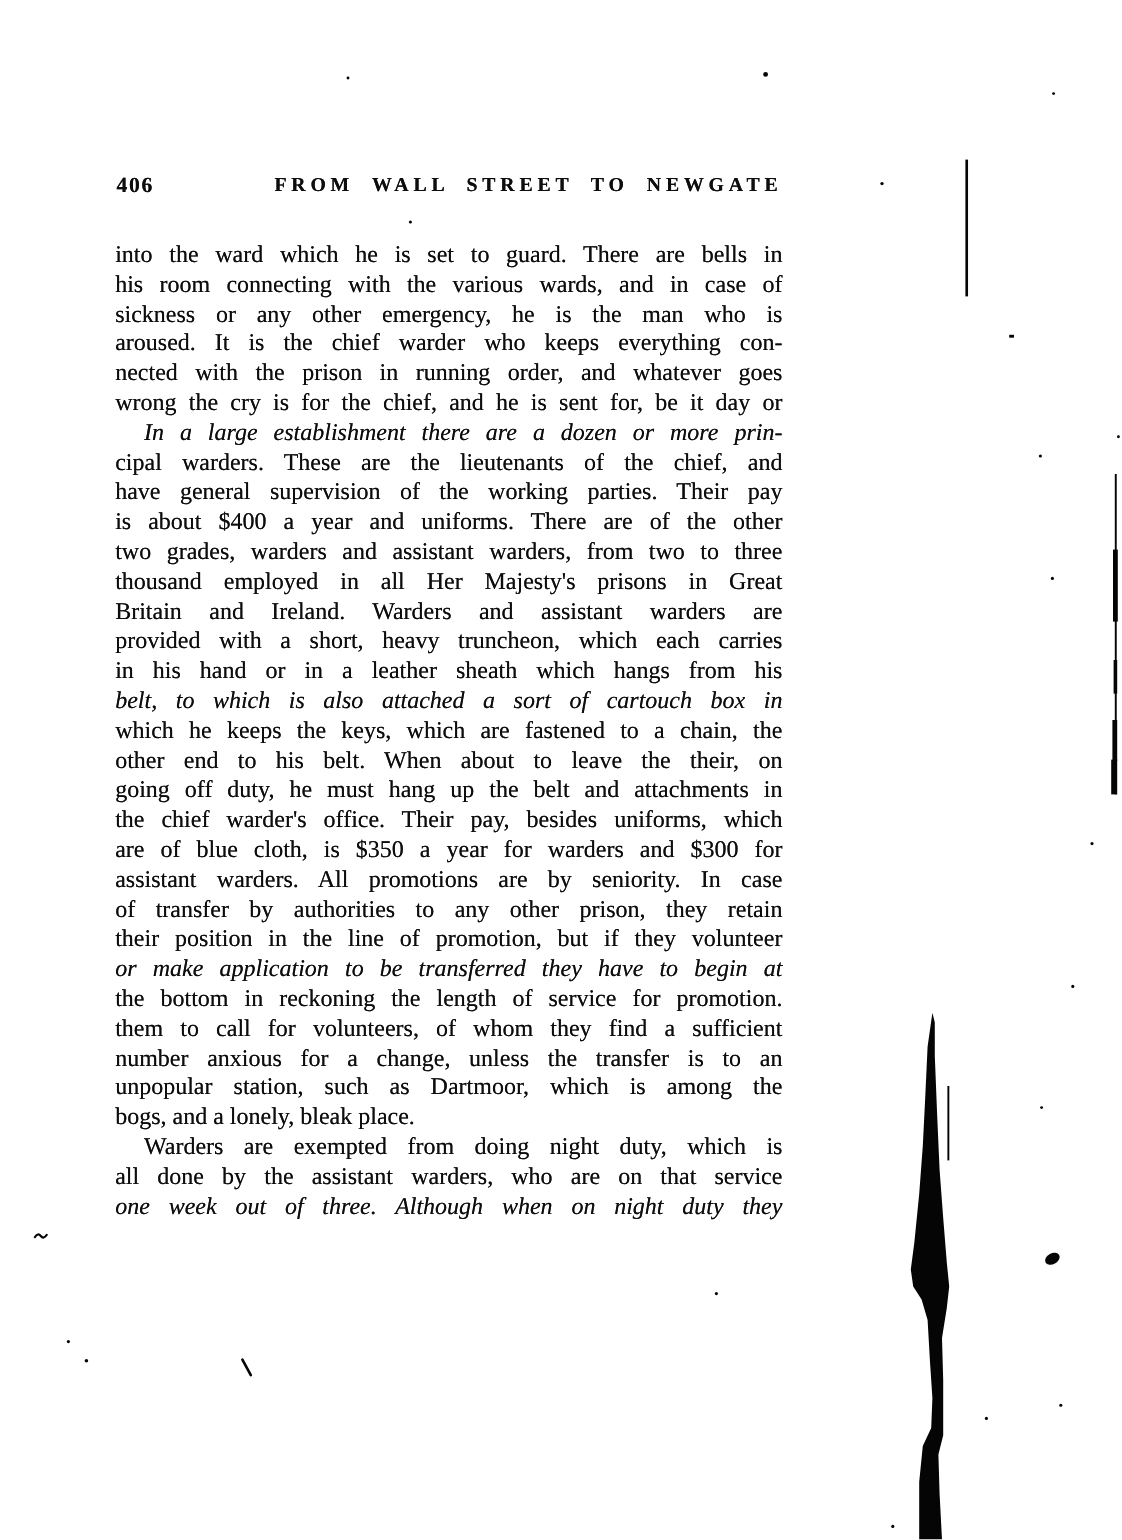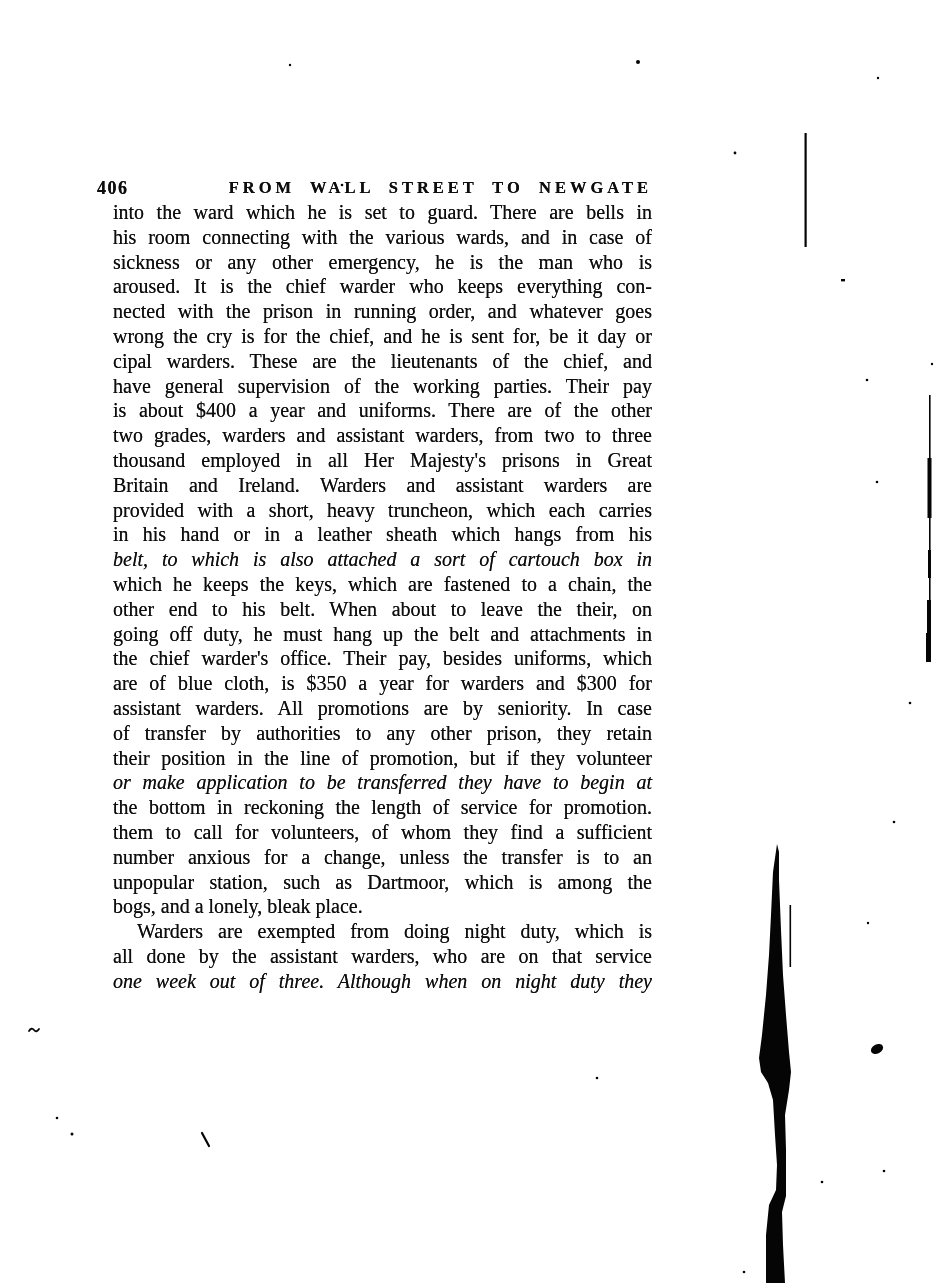--- a/index.html
+++ b/index.html
@@ -3,21 +3,21 @@
 <meta charset="utf-8">
 <style>
   html,body{margin:0;padding:0;}
   body{
     width:935px;height:1283px;position:relative;overflow:hidden;
     background:#ffffff;
     font-family:"Liberation Serif","DejaVu Serif",serif;
     color:#0d0d0d;
   }
   .page{position:absolute;inset:0;background:#ffffff;}
-  .header{position:absolute;top:177px;left:96px;width:556px;height:24px;}
+  .header{position:absolute;top:143px;left:96px;width:556px;height:24px;}
   .page-num{
     position:absolute;left:1px;top:1px;
     font-weight:bold;font-size:18px;letter-spacing:1.5px;
     text-shadow:0 0 .5px rgba(0,0,0,.8);
   }
   .running-title{
     position:absolute;left:0;right:0;top:1px;text-align:right;
     font-weight:bold;font-size:16.5px;letter-spacing:4px;word-spacing:7px;
     text-shadow:0 0 .5px rgba(0,0,0,.8);
     white-space:nowrap;
@@ -25,21 +25,21 @@
   .body-text{
     position:absolute;top:200px;left:96px;width:556px;
     font-size:20px;line-height:24.8px;
     text-shadow:0 0 .45px rgba(0,0,0,.75);
   }
   .paragraph{margin:0;}
   .line{
     text-align:justify;
     text-align-last:justify;
     -moz-text-align-last:justify;
-    height:24.8px;overflow:visible;white-space:normal;margin-left:17px;
+    height:24.8px;overflow:visible;white-space:normal;
   }
   .line.short{text-align-last:left;}
   .line.indent{text-indent:24px;}
   .line.italic{font-style:italic;}
   .artifacts{position:absolute;left:0;top:0;pointer-events:none;}
 </style>
 </head>
 <body>
 
 <div class="page">
@@ -52,20 +52,21 @@
   <div class="body-text">
       <div class="paragraph">
         <div class="line">into the ward which he is set to guard.  There are bells in</div>
         <div class="line">his room connecting with the various wards, and in case of</div>
         <div class="line">sickness or any other emergency, he is the man who is</div>
         <div class="line">aroused.  It is the chief warder who keeps everything con-</div>
         <div class="line">nected with the prison in running order, and whatever goes</div>
         <div class="line">wrong the cry is for the chief, and he is sent for, be it day or</div>
       </div>
       <div class="paragraph">
+        <div class="line italic indent">In a large establishment there are a dozen or more prin-</div>
         <div class="line">cipal warders.  These are the lieutenants of the chief, and</div>
         <div class="line">have general supervision of the working parties.  Their pay</div>
         <div class="line">is about $400 a year and uniforms.  There are of the other</div>
         <div class="line">two grades, warders and assistant warders, from two to three</div>
         <div class="line">thousand employed in all Her Majesty's prisons in Great</div>
         <div class="line">Britain and Ireland.  Warders and assistant warders are</div>
         <div class="line">provided with a short, heavy truncheon, which each carries</div>
         <div class="line">in his hand or in a leather sheath which hangs from his</div>
         <div class="line italic">belt, to which is also attached a sort of cartouch box in</div>
         <div class="line">which he keeps the keys, which are fastened to a chain, the</div>

